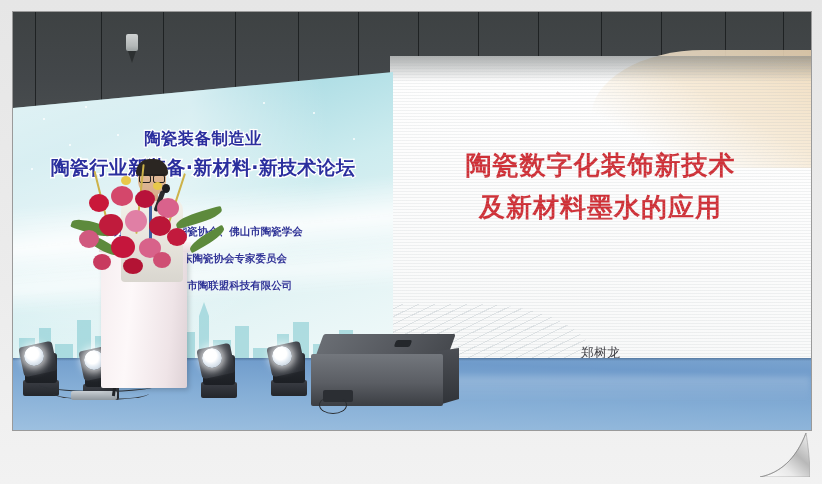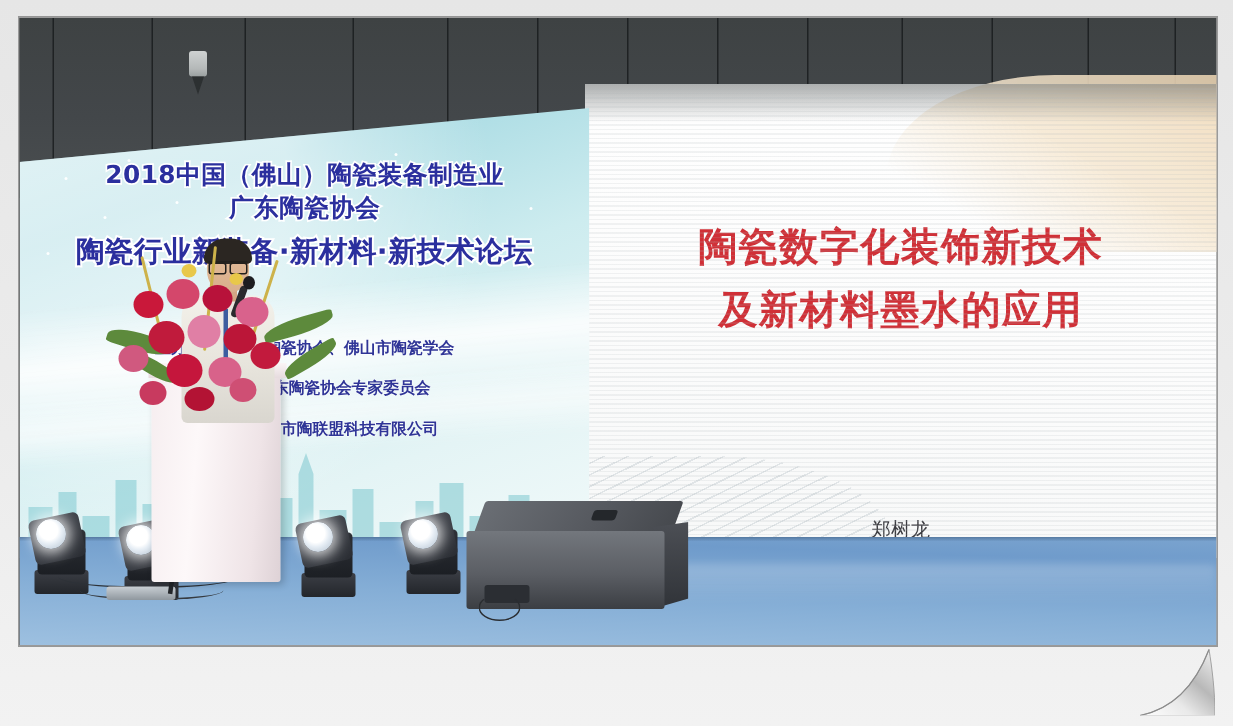--- a/index.html
+++ b/index.html
@@ -312,22 +312,21 @@
         <div class="banner-swoosh2"></div>
         <div class="spark" style="left:30px;top:46px"></div>
         <div class="spark" style="left:56px;top:72px"></div>
         <div class="spark" style="left:18px;top:96px"></div>
         <div class="spark" style="left:72px;top:34px"></div>
         <div class="spark" style="left:104px;top:62px"></div>
         <div class="spark" style="left:300px;top:40px"></div>
         <div class="spark" style="left:340px;top:66px"></div>
         <div class="spark" style="left:250px;top:30px"></div>
 
-        <div class="bn-t1">2018中国（佛山）陶瓷装备制造业</div>
-        <div class="bn-t2">广东陶瓷协会</div>
+        <div class="bn-t2">陶瓷装备制造业</div>
         <div class="bn-t3">陶瓷行业新装备·新材料·新技术论坛</div>
 
         <div class="bn-org bn-o1">主办单位：广东陶瓷协会、佛山市陶瓷学会</div>
         <div class="bn-org bn-o2">承办单位：广东陶瓷协会专家委员会</div>
         <div class="bn-org bn-o3">协办单位：佛山市陶联盟科技有限公司</div>
 
         <svg class="skyline" viewBox="0 0 380 74" preserveAspectRatio="none">
           <g fill="#7ec8cf">
             <rect x="6" y="40" width="16" height="34"></rect>
             <rect x="26" y="30" width="12" height="44"></rect>

